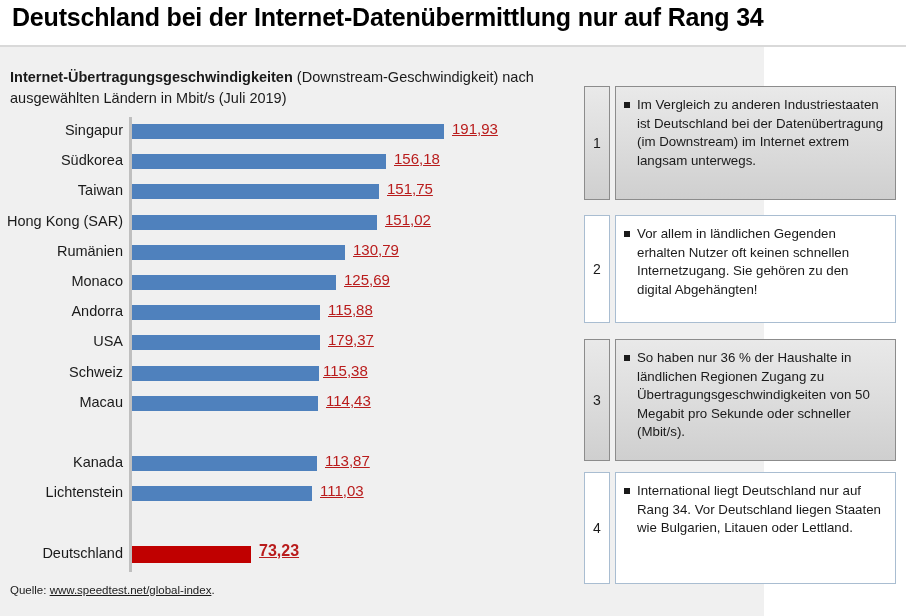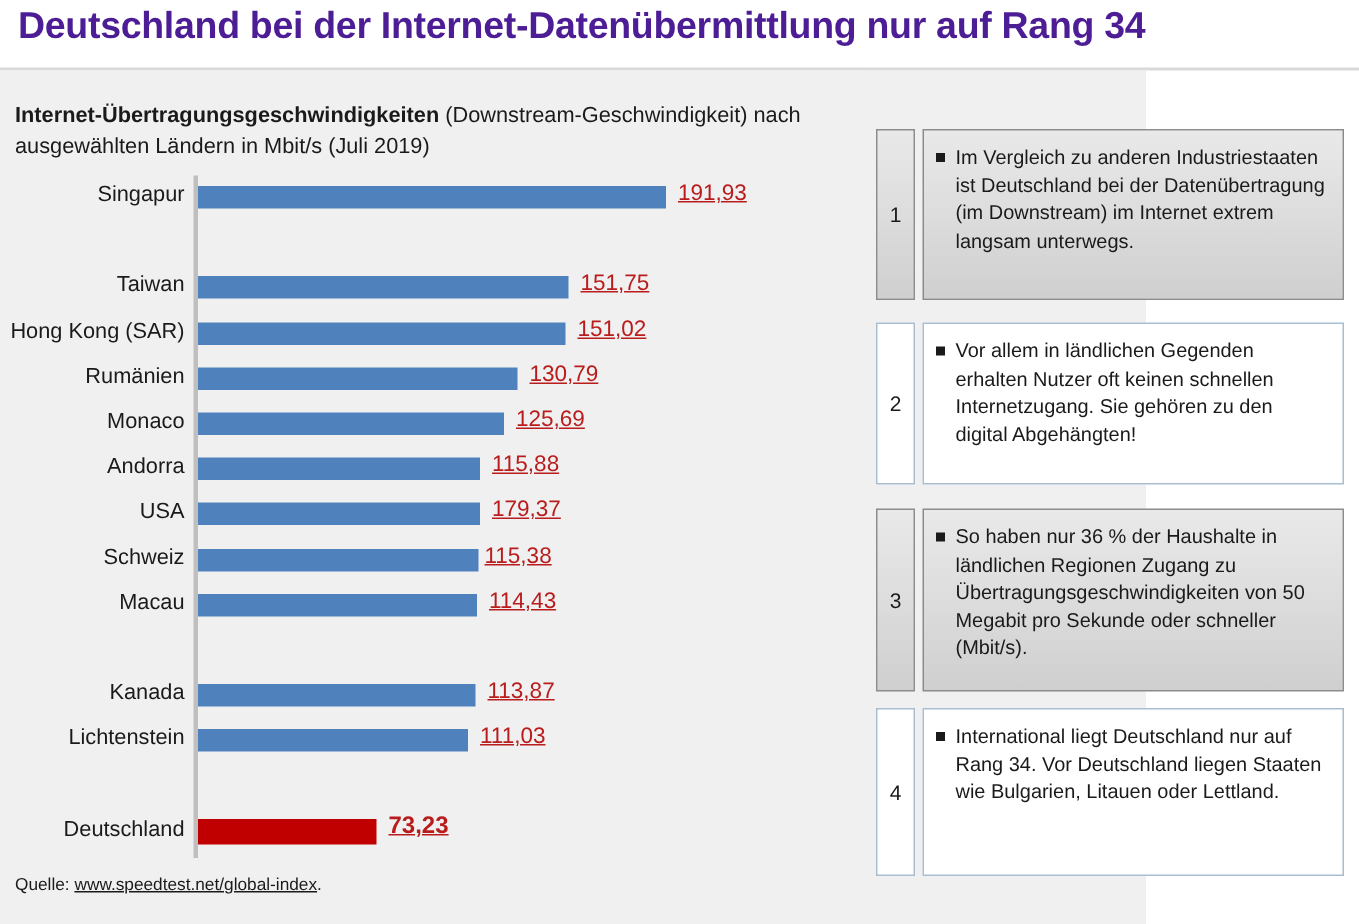--- a/index.html
+++ b/index.html
@@ -25,21 +25,21 @@
     background: #ffffff;
     box-sizing: border-box;
   }
   #page-title {
     position: absolute;
     left: 12px;
     top: 3px;
     font-size: 25px;
     font-weight: bold;
     letter-spacing: -0.2px;
-    color: #4c1d95;
+    color: #000000;
     white-space: nowrap;
     font-family: "Liberation Sans", "DejaVu Sans", sans-serif;
   }
   #title-rule {
     position: absolute;
     left: 0; top: 45px;
     width: 906px; height: 2px;
     background: #d9d9d9;
   }
 
@@ -213,20 +213,25 @@
     <div id="chart-heading"><span class="strong">Internet-Übertragungsgeschwindigkeiten</span><span> (Downstream-Geschwindigkeit) nach ausgewählten Ländern in Mbit/s (Juli 2019)</span></div>
 
     <div id="plot">
       <div id="axis-line"></div>
 
     <div class="bar-row" style="top: 2px;">
           <div class="bar-label">Singapur</div>
           <div class="bar-rect" style="width: 312px; background: rgb(79, 129, 189);"></div>
           <div class="bar-value" style="left: 452px;">191,93</div>
         </div>
+        <div class="bar-row" style="top: 32.2px;">
+          <div class="bar-label">Südkorea</div>
+          <div class="bar-rect" style="width: 254px; background: rgb(79, 129, 189);"></div>
+          <div class="bar-value" style="left: 394px;">156,18</div>
+        </div>
         <div class="bar-row" style="top: 62.4px;">
           <div class="bar-label">Taiwan</div>
           <div class="bar-rect" style="width: 247px; background: rgb(79, 129, 189);"></div>
           <div class="bar-value" style="left: 387px;">151,75</div>
         </div>
         <div class="bar-row" style="top: 92.6px;">
           <div class="bar-label">Hong Kong (SAR)</div>
           <div class="bar-rect" style="width: 245px; background: rgb(79, 129, 189);"></div>
           <div class="bar-value" style="left: 385px;">151,02</div>
         </div>

